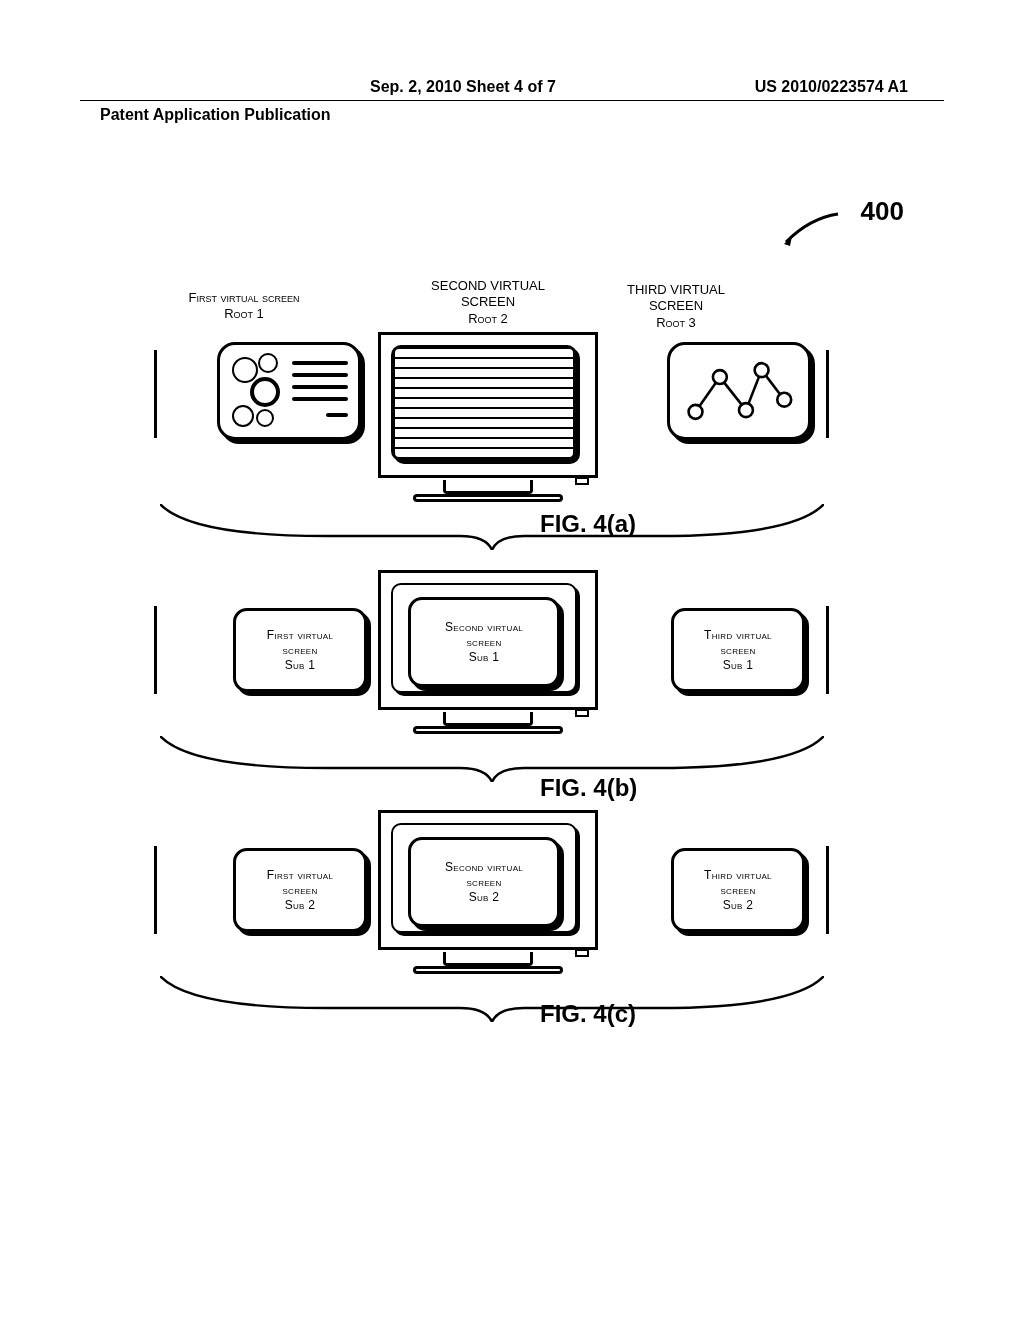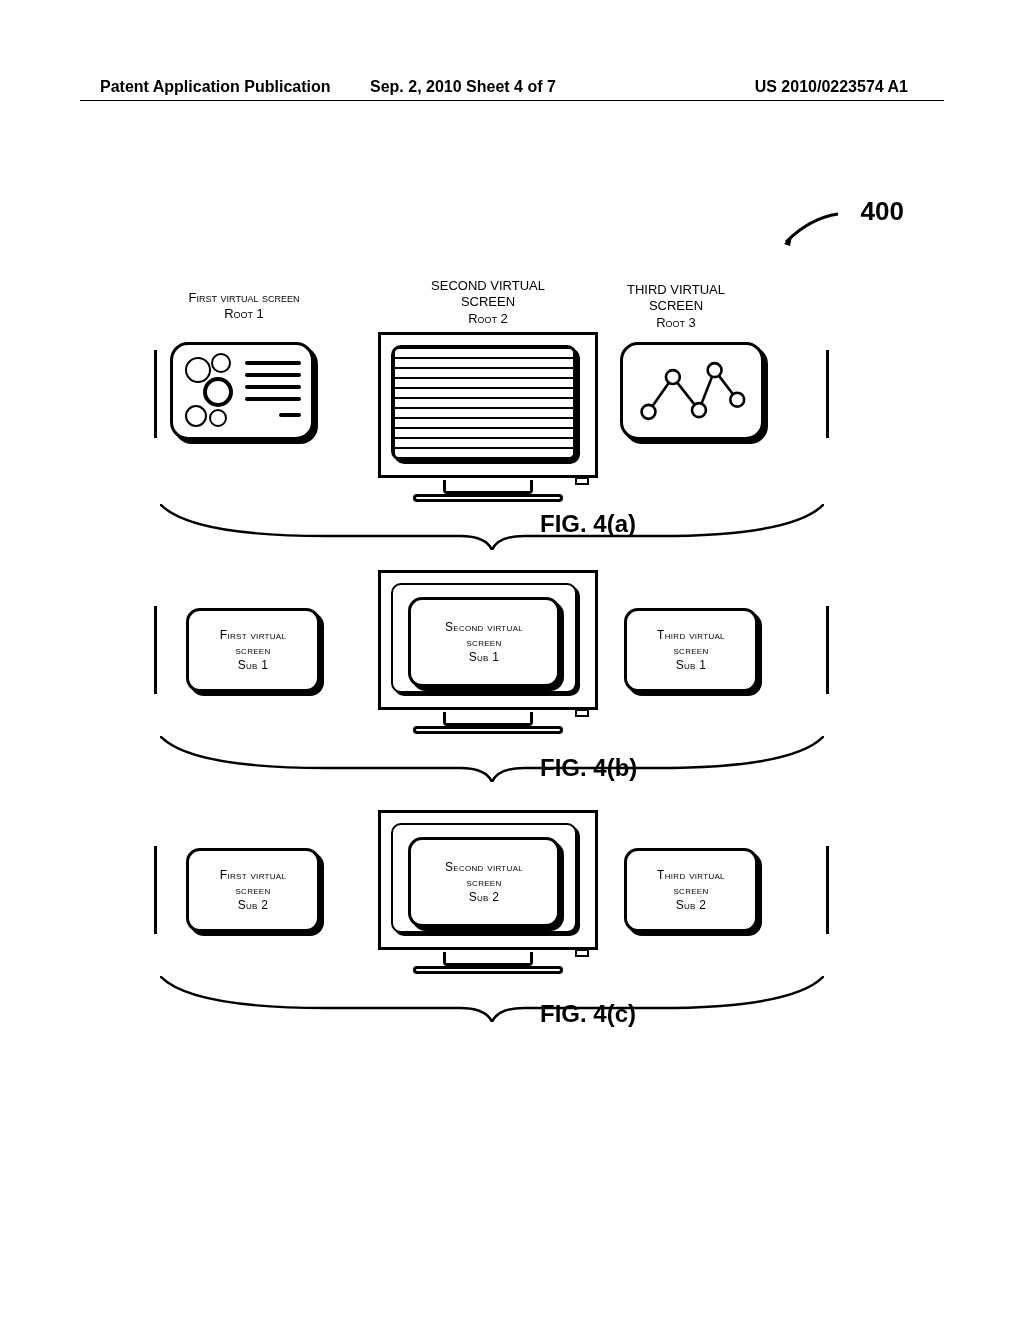--- a/index.html
+++ b/index.html
@@ -13,21 +13,21 @@
   }
   .header {
     position: absolute;
     top: 78px;
     left: 0;
     right: 0;
     padding: 0 100px;
     font-size: 16px;
     font-weight: bold;
   }
-  .header .left { position: absolute; left: 100px; }
+  .header .left { position: absolute; left: 100px; margin-top: 28px; }
   .header .mid { position: absolute; left: 370px; }
   .header .right { position: absolute; right: 116px; }
   .hrule {
     position: absolute;
     top: 100px;
     left: 80px; right: 80px;
     height: 0;
     border-top: 1.5px solid #000;
   }
 
@@ -54,20 +54,21 @@
     box-shadow: 4px 4px 0 #000;
     display: flex;
     align-items: center;
     justify-content: center;
     text-align: center;
     font-size: 13.5px;
     font-variant: small-caps;
     letter-spacing: .3px;
     line-height: 1.25;
     padding: 6px;
+    margin-left: 47px;
   }
   .thumb.small { width:134px; height:84px; border-radius:14px; font-size:12px; }
   .thumb.text-only span { display:block; }
 
   
   .monitor {
     position: absolute;
     width: 220px; height: 176px;
   }
   .mon-outer {
@@ -246,21 +247,21 @@
 </div>
 
 <div class="bracket-side-left" style="top:606px; left:154px;"></div>
 <div class="bracket-side-right" style="top:606px; left:826px;"></div>
 
 <div class="brace" style="top:736px;">
   <svg viewBox="0 0 664 46">
     <path d="M0 0 Q 30 32 166 32 L 300 32 Q 326 32 332 46 Q 338 32 364 32 L 498 32 Q 634 32 664 0" fill="none" stroke="#000" stroke-width="2.5"></path>
   </svg>
 </div>
-<div class="fig-label" style="top:754px; left:540px;">FIG. 4(b)</div>
+<div class="fig-label" style="top:774px; left:540px;">FIG. 4(b)</div>
 
 <div class="thumb small text-only" style="top:848px; left:186px;">
   <span>First virtual<br>screen<br>Sub 2</span>
 </div>
 
 <div class="monitor" style="top:810px; left:378px; height:170px;">
   <div class="mon-outer">
     <div class="mon-inner" style="display:flex; align-items:center; justify-content:center; padding:6px;">
       <div class="thumb small text-only" style="position:static; width:152px; height:90px;">
         <span>Second virtual<br>screen<br>Sub 2</span>

